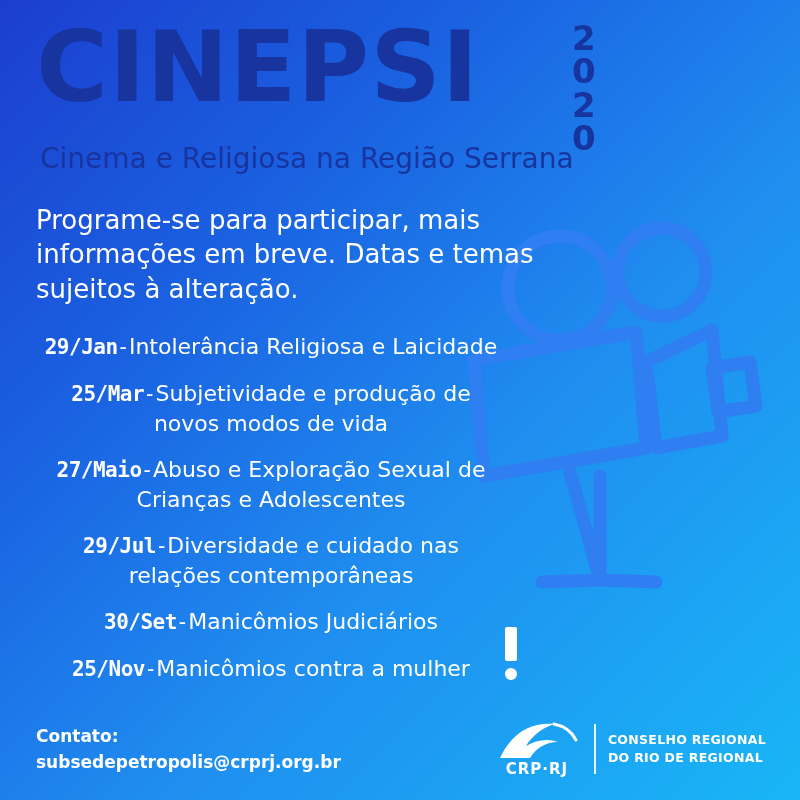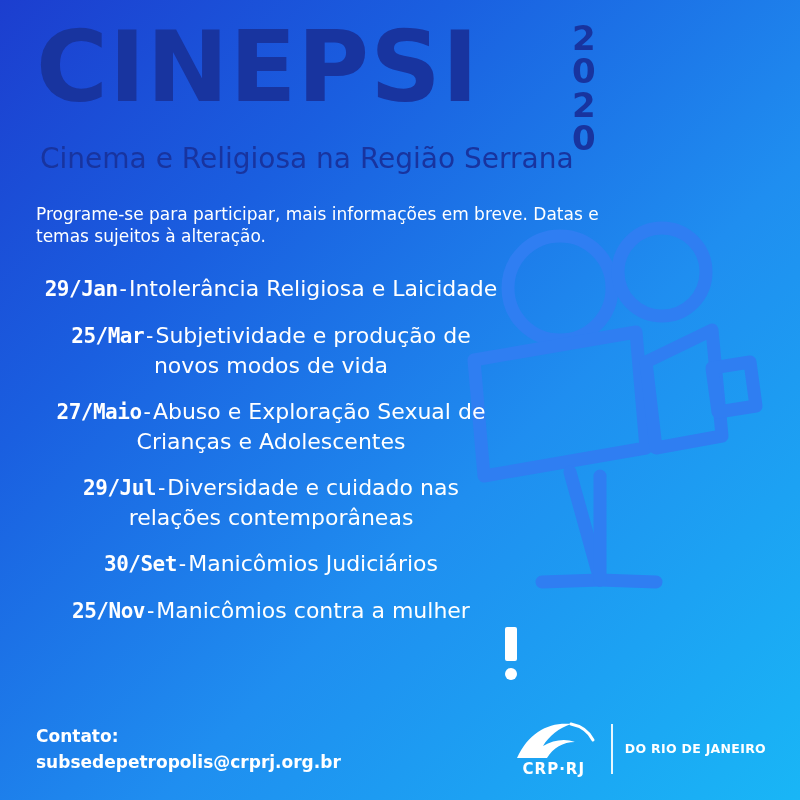--- a/index.html
+++ b/index.html
@@ -63,21 +63,21 @@
   .subtitle {
     color: #18349f;
     font-size: 28px;
     font-weight: normal;
     margin-top: -6px;
     margin-left: 4px;
     font-family: "DejaVu Sans", sans-serif;
   }
   .lead {
     margin-top: 28px;
-    font-size: 17px;
+    font-size: 26px;
     line-height: 1.32;
     color: #ffffff;
     font-weight: normal;
     max-width: 600px;
     font-family: "DejaVu Sans", sans-serif;
   }
   .schedule {
     margin-top: 26px;
   }
   .event {
@@ -261,18 +261,19 @@
     <div class="crp">
       <div class="crp-mark">
         <svg viewBox="0 0 90 46" width="90" height="46">
           <path d="M8 40 C20 14 40 4 62 6 C50 10 40 18 34 28 C44 22 56 20 66 24 C54 24 44 30 38 40 Z" fill="#ffffff"></path>
           <path d="M62 6 C72 8 80 14 84 22" stroke="#ffffff" stroke-width="3" fill="none" stroke-linecap="round"></path>
         </svg>
         <div class="crp-text">CRP·RJ</div>
       </div>
       <div class="crp-divider"></div>
       <div class="crp-lines">
-        <div>DO RIO DE JANEIRO</div>
+        <div>CONSELHO REGIONAL</div>
+        <div>DO RIO DE REGIONAL</div>
       </div>
     </div>
   </div>
 
 </div>
 
 </body></html>

